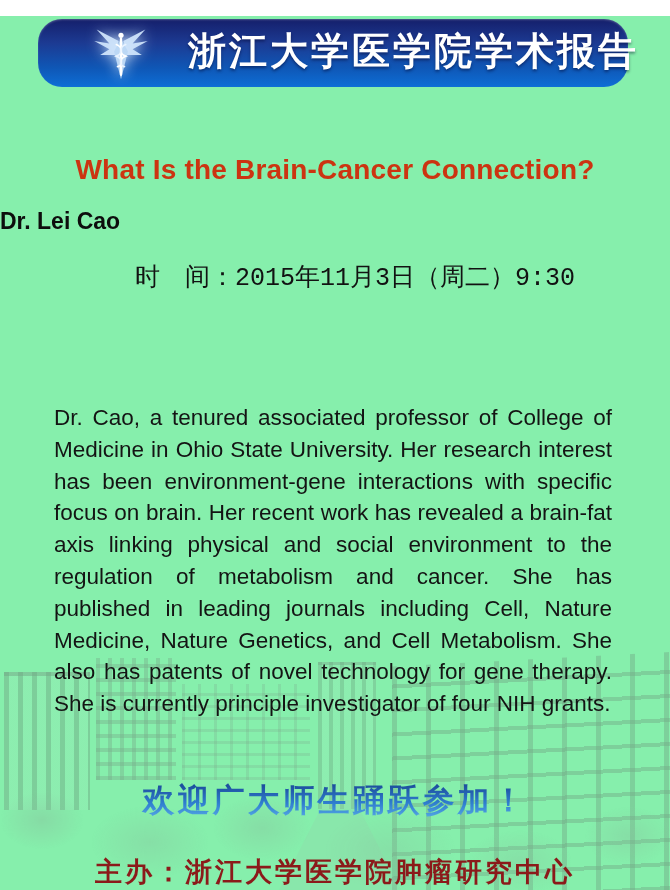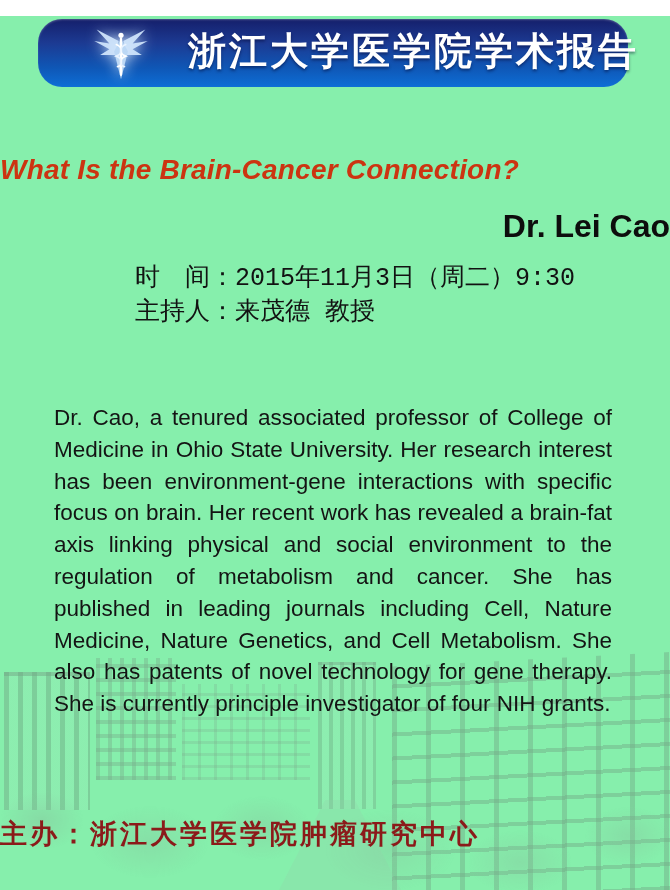--- a/index.html
+++ b/index.html
@@ -20,26 +20,26 @@
     filter:drop-shadow(0 0 7px rgba(210,235,255,.95));
   }
   .banner-title{
     position:absolute;left:150px;top:50%;transform:translateY(-52%);
     font-weight:bold;font-size:38px;letter-spacing:3px;color:#ffffff;
     white-space:nowrap;text-shadow:0 2px 3px rgba(0,0,40,.45);
   }
 
   
   .lecture-title{
-    position:absolute;left:0;top:138px;width:100%;
-    font-weight:bold;font-size:28px;color:#cc3411;letter-spacing:.2px;font-style:italic;
+    position:absolute;left:0;top:138px;width:100%;text-align:center;
+    font-weight:bold;font-size:28px;color:#cc3411;letter-spacing:.2px;
   }
   .speaker{
-    position:absolute;left:0;top:192px;width:100%;text-align:right;
-    font-weight:bold;font-size:32px;color:#0d0d0d;
+    position:absolute;left:0;top:192px;width:100%;text-align:left;
+    font-weight:bold;font-size:23px;color:#0d0d0d;
   }
   .details{
     position:absolute;left:135px;top:246px;
     font-family:Liberation Mono, monospace;font-size:25px;line-height:34px;color:#121212;
   }
   .detail-row{white-space:nowrap;}
   .bio{
     position:absolute;left:54px;top:386px;width:558px;
     font-size:22.5px;line-height:31.8px;color:#141414;
     text-align:justify;text-justify:inter-word;
@@ -52,21 +52,21 @@
     white-space:nowrap;
   }
   @supports ((-webkit-background-clip:text) or (background-clip:text)){
     .welcome{
       background:linear-gradient(180deg,#1d4f9e 15%,#2f7ecf 55%,#5cb0e8 95%);
       -webkit-background-clip:text;background-clip:text;
       -webkit-text-fill-color:transparent;color:#2a6fc0;
     }
   }
   .organizer{
-    position:absolute;left:0;top:800px;width:100%;
+    position:absolute;left:0;top:838px;width:100%;text-align:center;
     font-family:"Liberation Serif",serif;font-weight:bold;font-size:27px;
     letter-spacing:3px;color:#8b1a1a;white-space:nowrap;
   }
 
   
   .watermark{position:absolute;left:0;top:634px;width:670px;height:242px;opacity:.5;pointer-events:none;}
   .wm{position:absolute;}
   .wm-bldg-left{
     left:4px;top:22px;width:86px;height:134px;
     background:repeating-linear-gradient(90deg,rgba(95,95,95,.45) 0 5px,rgba(225,225,225,.15) 5px 14px);
@@ -144,22 +144,20 @@
     <div class="banner-title">浙江大学医学院学术报告</div>
   </div>
 
   <div class="lecture-title">What Is the Brain-Cancer Connection?</div>
   <div class="speaker">Dr. Lei Cao</div>
 
   <div class="details">
     <div class="detail-row">
       <span>时　间：</span><span>2015年11月3日（周二）9:30</span>
     </div>
-    <div class="detail-row">
-      <span>主持人：</span><span>来茂德 教授</span>
-    </div>
   </div>
 
   <div class="bio">Dr. Cao, a tenured associated professor of College of Medicine in Ohio State University. Her research interest has been environment-gene interactions with specific focus on brain. Her recent work has revealed a brain-fat axis linking physical and social environment to the regulation of metabolism and cancer. She has published in leading journals including Cell, Nature Medicine, Nature Genetics, and Cell Metabolism. She also has patents of novel technology for gene therapy. She is currently principle investigator of four NIH grants.</div>
 
+  <div class="welcome">欢迎广大师生踊跃参加！</div>
   <div class="organizer">主办：浙江大学医学院肿瘤研究中心</div>
 
 </div>
 
 </body></html>

